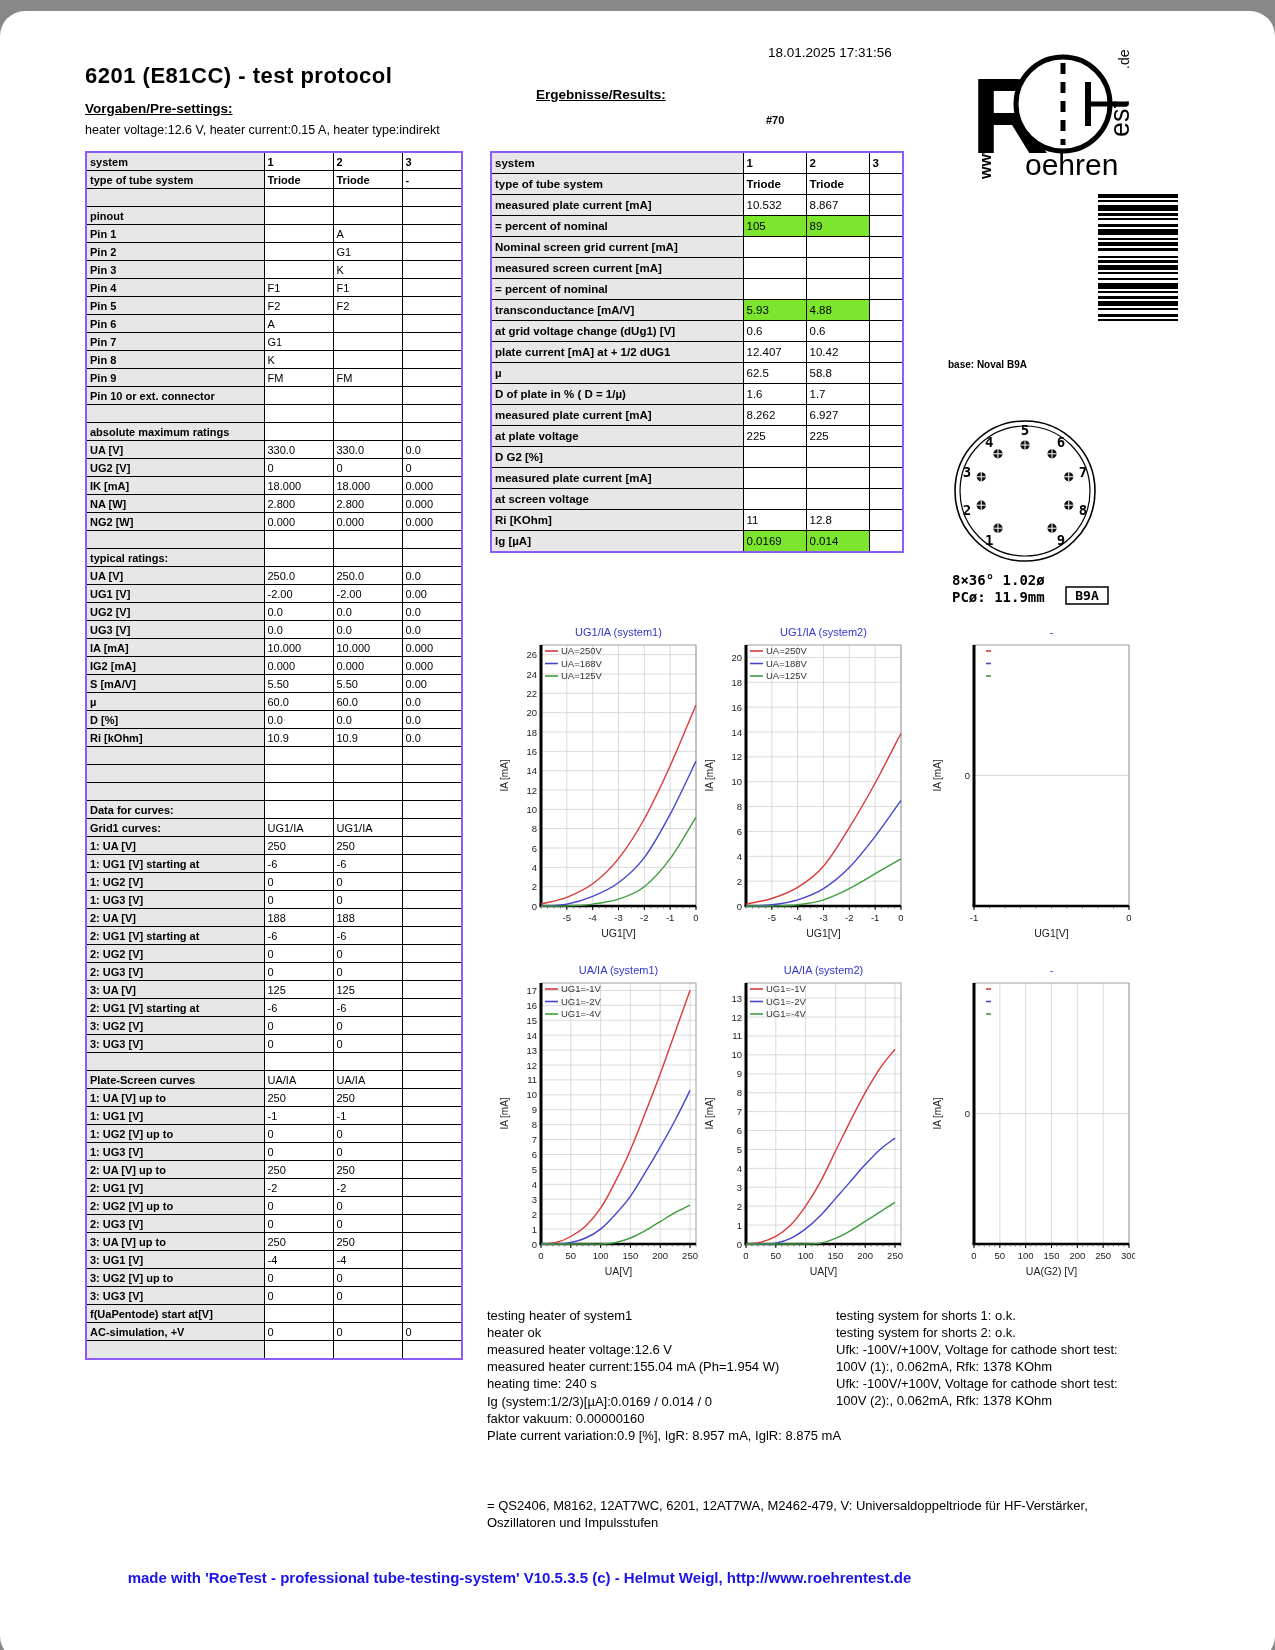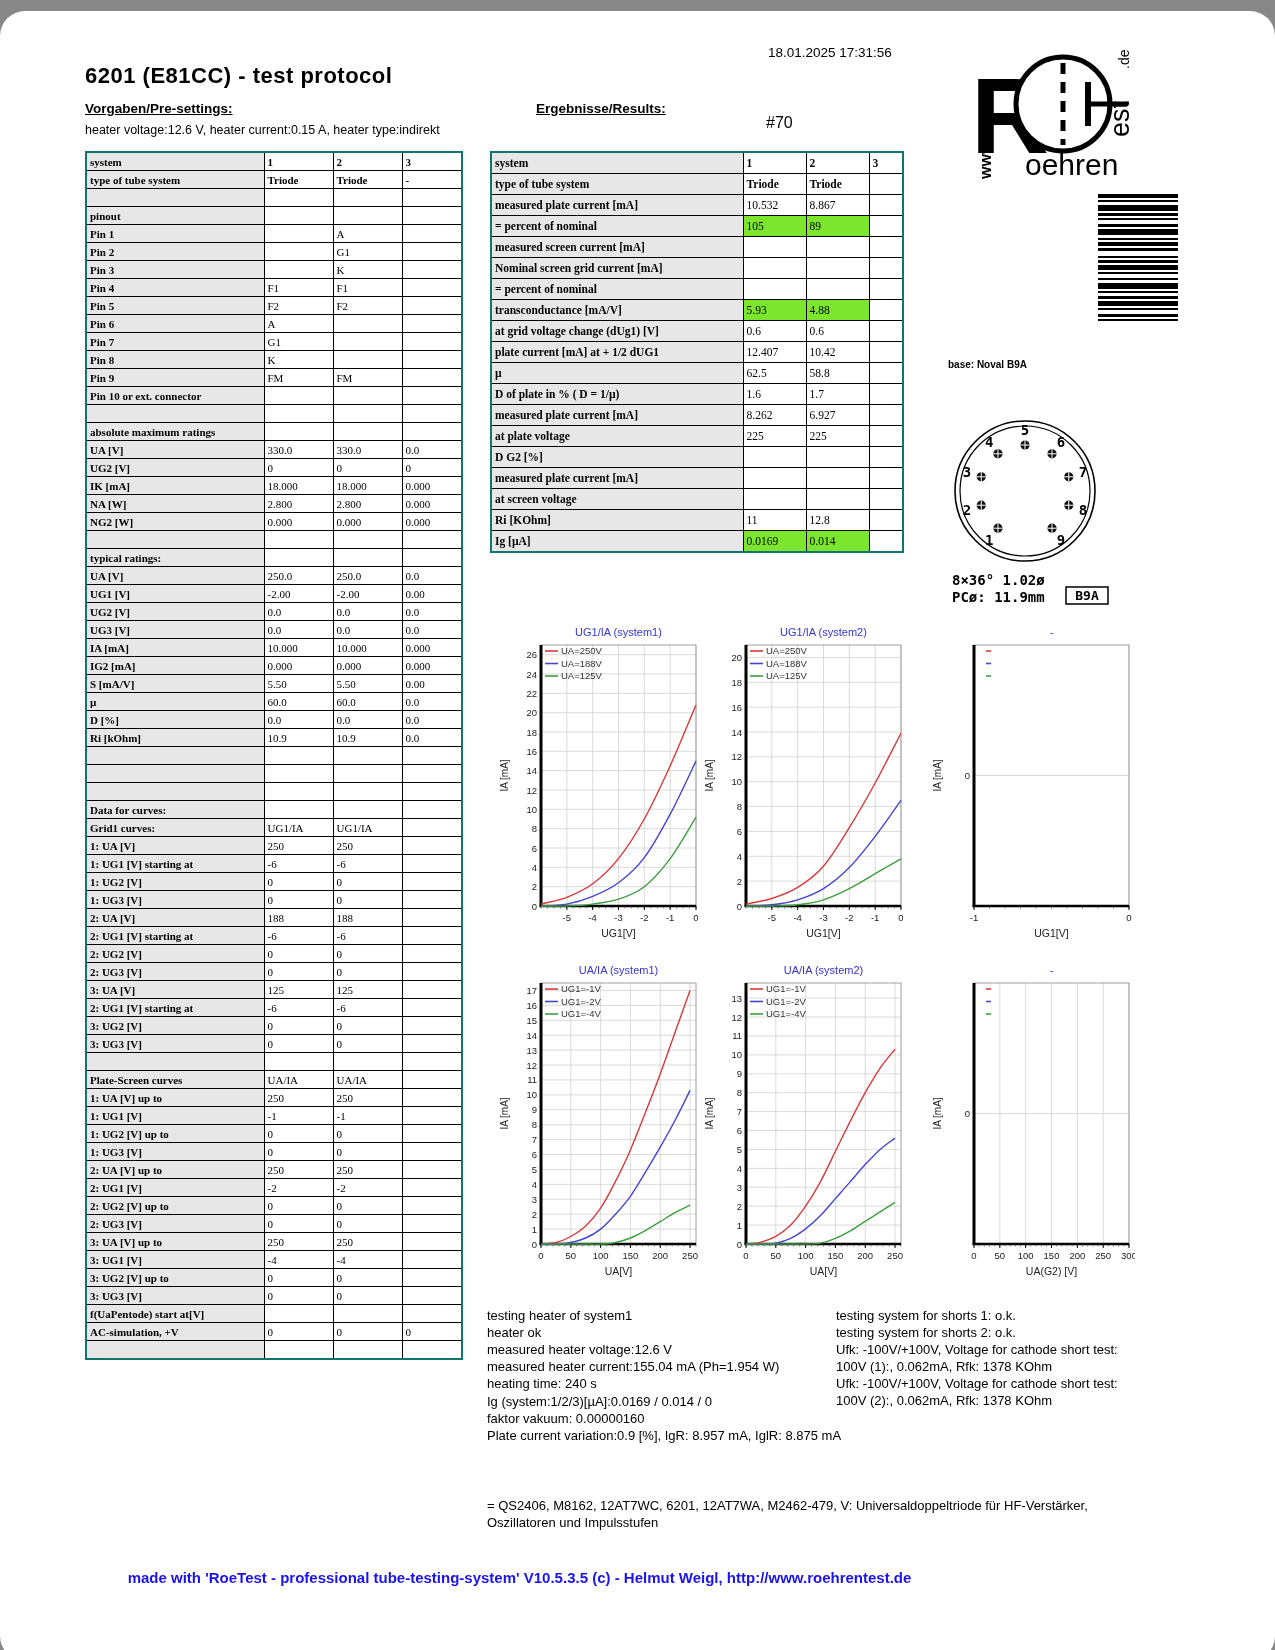--- a/index.html
+++ b/index.html
@@ -3,22 +3,22 @@
 <meta charset="utf-8">
 <style>
   html,body{margin:0;padding:0;background:#888;}
   .page{position:relative;width:1275px;height:1650px;background:#fff;margin:11px auto;
         font-family:"Liberation Sans",sans-serif;color:#000;overflow:hidden;border-radius:25px;}
   .abs{position:absolute;}
   .doc-title{font-size:22px;font-weight:bold;letter-spacing:.5px;}
   .sec-head{font-size:13.5px;font-weight:bold;text-decoration:underline;}
   .small{font-size:12.5px;}
   .datetime{font-size:13.5px;}
-  .serial{font-size:16px;font-weight:normal;}
-  table.grid{border-collapse:collapse;table-layout:fixed;border:2px solid #0f766e;font-family:Liberation Serif, serif;}
+  .serial{font-size:11px;font-weight:bold;}
+  table.grid{border-collapse:collapse;table-layout:fixed;border:2px solid #8b5cf6;}
   table.grid td{border:1px solid #000;padding:0 3px;overflow:hidden;white-space:nowrap;
     font-size:11px;line-height:12px;vertical-align:middle;background:#fff;}
   table.grid td.lab{background:var(--labbg,#e7e7e7);font-weight:bold;}
   table.grid td.bold{font-weight:bold;}
   table.grid td.green{background:var(--hl,#7ce62e);}
   #presets-table td{height:17px;}
   #results-table td{height:20px;font-size:11.5px;}
   .chart{position:absolute;width:205px;height:330px;}
   .chart svg{position:absolute;left:0;top:0;}
   svg text{font-family:"Liberation Sans",sans-serif;}
@@ -28,21 +28,21 @@
 </style>
 </head>
 <body>
 
 <div class="page">
 
   <div class="abs datetime" style="left:768px;top:34px;">18.01.2025  17:31:56</div>
   <div class="abs doc-title" style="left:85px;top:52px;">6201 (E81CC)  -  test protocol</div>
   <div class="abs sec-head" style="left:85px;top:90px;">Vorgaben/Pre-settings:</div>
   <div class="abs small" style="left:85px;top:112px;">heater voltage:12.6 V, heater current:0.15 A, heater type:indirekt</div>
-  <div class="abs sec-head" style="left:490px;top:90px;padding-left:46px;">Ergebnisse/Results:</div>
+  <div class="abs sec-head" style="left:490px;top:76px;padding-left:46px;">Ergebnisse/Results:</div>
   <div class="abs serial" style="left:766px;top:103px;">#70</div>
 
   <div class="abs" style="left:975px;top:30px;">
     <svg width="160" height="142" viewBox="0 0 160 142">
       <text x="-4" y="112" font-size="108" font-weight="bold">R</text>
       <circle cx="88" cy="63" r="47" fill="#fff" stroke="#000" stroke-width="5"></circle>
       <line x1="88" y1="22" x2="88" y2="104" stroke="#000" stroke-width="5" stroke-dasharray="11 8"></line>
       <line x1="113" y1="41" x2="113" y2="85" stroke="#000" stroke-width="6"></line>
       <line x1="113" y1="63" x2="152" y2="63" stroke="#000" stroke-width="5"></line>
       <text x="0" y="0" font-size="16" font-weight="bold" transform="translate(16,138) rotate(-90)">www.</text>
@@ -568,27 +568,27 @@
           <td class="val">8.867</td>
           <td class="val"></td>
         </tr>
         <tr>
           <td class="lab">= percent of nominal</td>
           <td class="val green">105</td>
           <td class="val green">89</td>
           <td class="val"></td>
         </tr>
         <tr>
+          <td class="lab">Nominal screen grid current [mA]</td>
+          <td class="val"></td>
+          <td class="val"></td>
+          <td class="val"></td>
+        </tr>
+        <tr>
           <td class="lab">measured screen current [mA]</td>
-          <td class="val"></td>
-          <td class="val"></td>
-          <td class="val"></td>
-        </tr>
-        <tr>
-          <td class="lab">Nominal screen grid current [mA]</td>
           <td class="val"></td>
           <td class="val"></td>
           <td class="val"></td>
         </tr>
         <tr>
           <td class="lab">= percent of nominal</td>
           <td class="val"></td>
           <td class="val"></td>
           <td class="val"></td>
         </tr>

